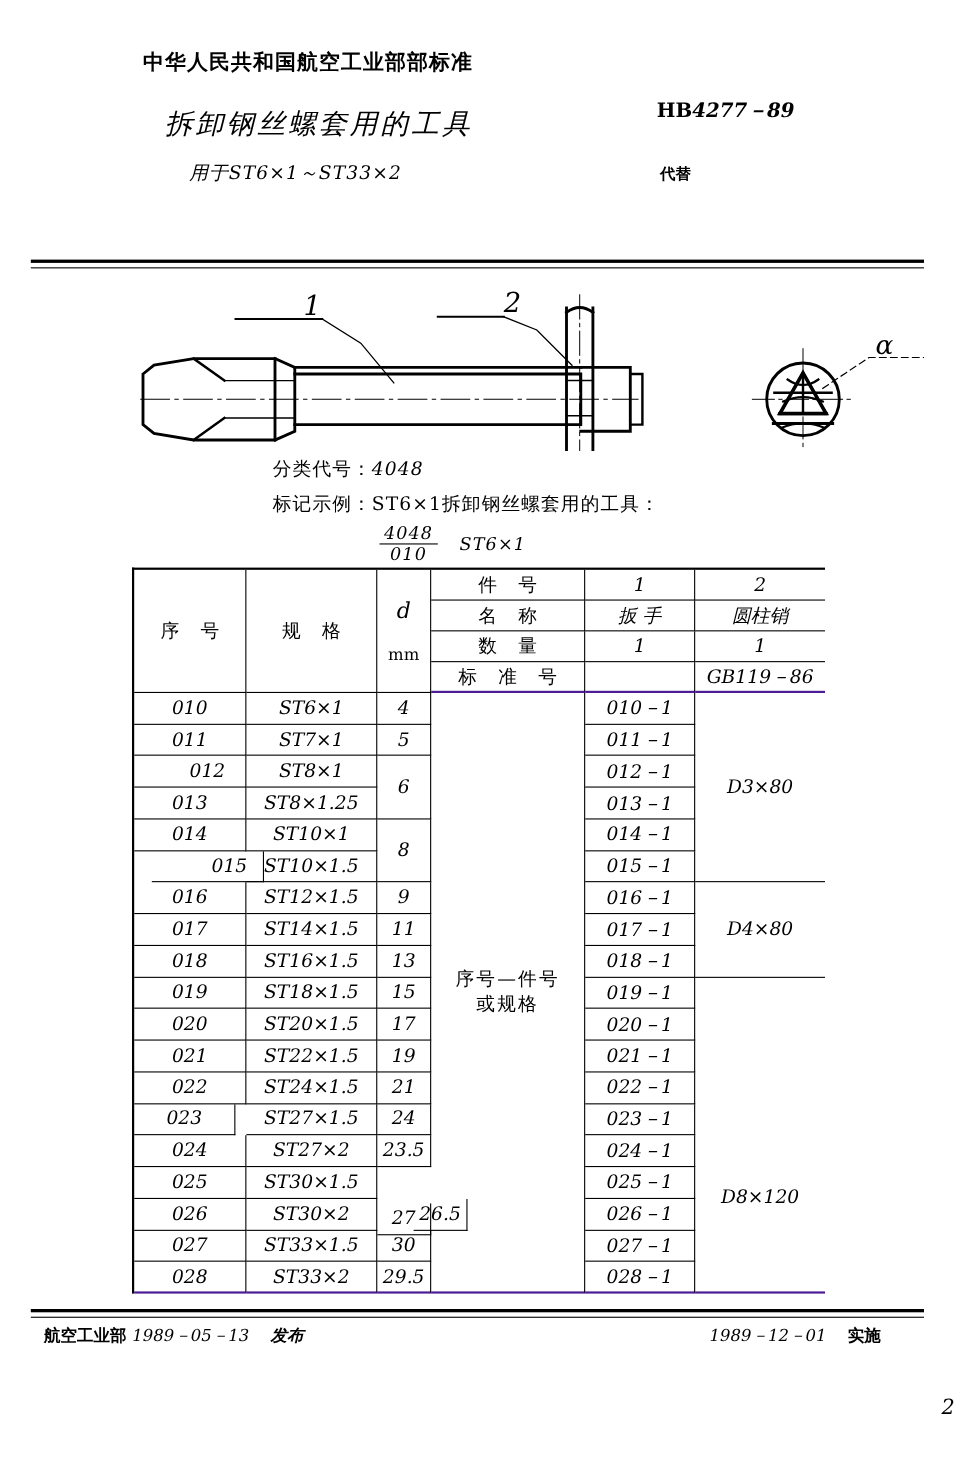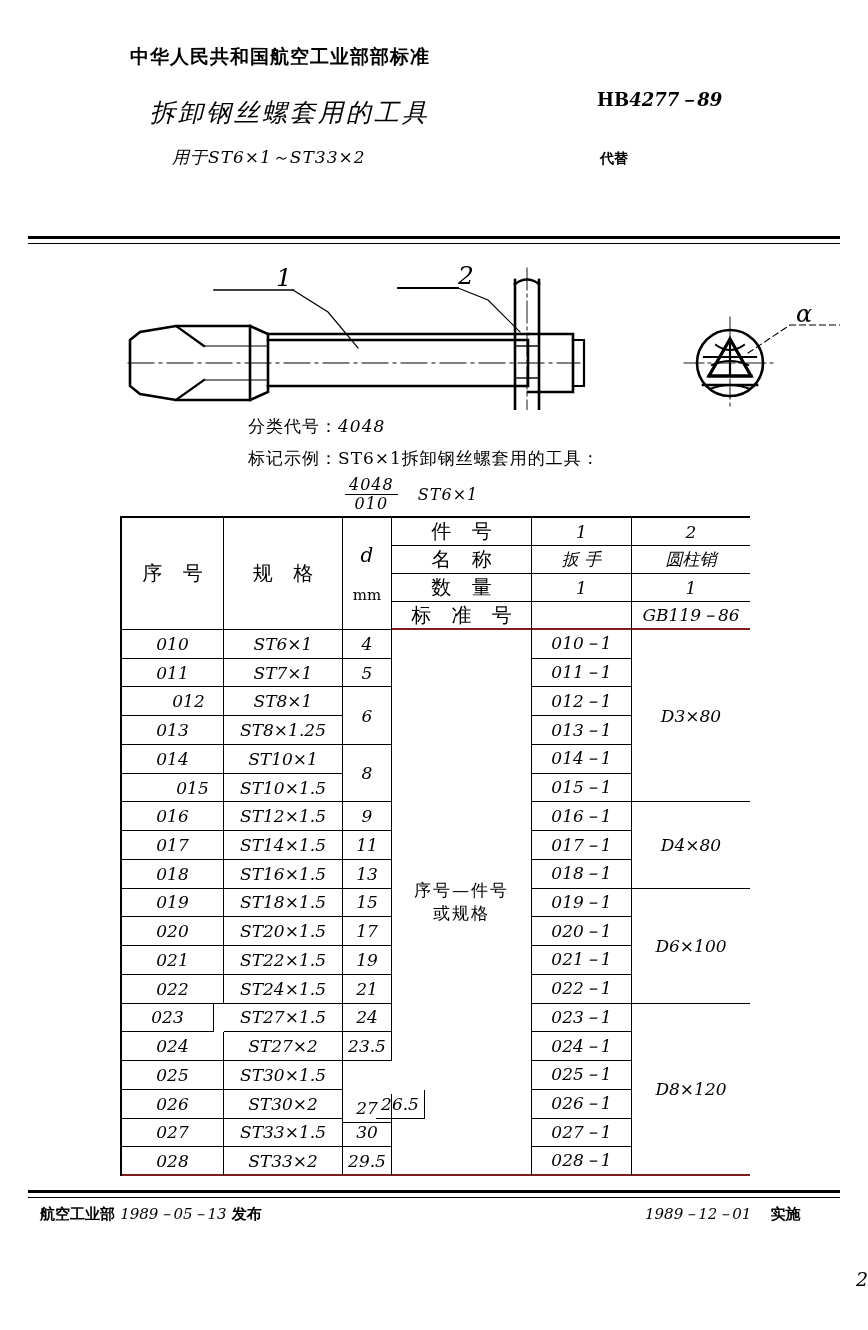--- a/index.html
+++ b/index.html
@@ -72,32 +72,32 @@
     width:628px;height:658px;
     border-left:2px solid #000;border-top:2px solid #000;
   }
   .cell{
     position:absolute;box-sizing:border-box;
     display:flex;align-items:center;justify-content:center;
     font-family:"DejaVu Serif","Liberation Serif",serif;
     font-size:17px;
     border-right:1.6px solid #000;border-bottom:1.6px solid #000;
   }
-  .cell.hdr{font-size:20px;letter-spacing:7px;text-indent:7px;font-style:normal;}
+  .cell.hdr{font-size:17px;letter-spacing:7px;text-indent:7px;font-style:normal;}
   .cell.val{font-style:italic;font-size:17px;}
   .cell.noR{border-right:none;}
-  .cell.thickB{border-bottom:2px solid #7f1d1d;}
+  .cell.thickB{border-bottom:2px solid #4c1d95;}
   .stack{flex-direction:column;line-height:1.35;}
 
   .footer-left{
     position:absolute;left:40px;top:1205px;
     font-size:15px;font-weight:bold;
   }
   .footer-left .date{font-weight:normal;font-style:italic;font-family:"DejaVu Serif","Liberation Serif",serif;}
-  .footer-left .pub{font-weight:bold;}
+  .footer-left .pub{margin-left:14px;font-weight:bold;font-style:italic;}
   .footer-right{
     position:absolute;left:645px;top:1205px;
     font-size:15px;font-weight:bold;
   }
   .footer-right .date{font-weight:normal;font-style:italic;font-family:"DejaVu Serif","Liberation Serif",serif;}
   .footer-right .impl{margin-left:14px;font-weight:bold;}
   .page-no{
     position:absolute;left:856px;top:1268px;
     font-size:19px;font-style:italic;
     font-family:"DejaVu Serif","Liberation Serif",serif;
@@ -216,21 +216,21 @@
       <div class="cell val" style="left: 410px; top: 140.737px; width: 100px; height: 28.7368px; font-style: italic;">011－1</div>
       <div class="cell val" style="left: 0px; top: 169.474px; width: 102px; height: 28.7368px; padding-left: 32px;">012</div>
       <div class="cell val" style="left: 102px; top: 169.474px; width: 119px; height: 28.7368px;">ST8×1</div>
       <div class="cell val" style="left: 410px; top: 169.474px; width: 100px; height: 28.7368px;">012－1</div>
       <div class="cell val" style="left: 0px; top: 198.211px; width: 102px; height: 28.7368px;">013</div>
       <div class="cell val" style="left: 102px; top: 198.211px; width: 119px; height: 28.7368px;">ST8×1.25</div>
       <div class="cell val" style="left: 410px; top: 198.211px; width: 100px; height: 28.7368px;">013－1</div>
       <div class="cell val" style="left: 0px; top: 226.947px; width: 102px; height: 28.7368px;">014</div>
       <div class="cell val" style="left: 102px; top: 226.947px; width: 119px; height: 28.7368px;">ST10×1</div>
       <div class="cell val" style="left: 410px; top: 226.947px; width: 100px; height: 28.7368px;">014－1</div>
-      <div class="cell val" style="left: 0px; top: 255.684px; width: 102px; height: 28.7368px; padding-left: 40px;">015</div>
+      <div class="cell val" style="left: 16px; top: 255.684px; width: 102px; height: 28.7368px; padding-left: 40px;">015</div>
       <div class="cell val" style="left: 102px; top: 255.684px; width: 119px; height: 28.7368px;">ST10×1.5</div>
       <div class="cell val" style="left: 410px; top: 255.684px; width: 100px; height: 28.7368px;">015－1</div>
       <div class="cell val" style="left: 0px; top: 284.421px; width: 102px; height: 28.7368px;">016</div>
       <div class="cell val" style="left: 102px; top: 284.421px; width: 119px; height: 28.7368px;">ST12×1.5</div>
       <div class="cell val" style="left: 410px; top: 284.421px; width: 100px; height: 28.7368px;">016－1</div>
       <div class="cell val" style="left: 0px; top: 313.158px; width: 102px; height: 28.7368px;">017</div>
       <div class="cell val" style="left: 102px; top: 313.158px; width: 119px; height: 28.7368px;">ST14×1.5</div>
       <div class="cell val" style="left: 410px; top: 313.158px; width: 100px; height: 28.7368px;">017－1</div>
       <div class="cell val" style="left: 0px; top: 341.895px; width: 102px; height: 28.7368px;">018</div>
       <div class="cell val" style="left: 102px; top: 341.895px; width: 119px; height: 28.7368px;">ST16×1.5</div>
@@ -281,21 +281,20 @@
       <div class="cell val" style="left: 221px; top: 576px; width: 49px; height: 28.7368px; font-style: italic;">27</div>
       <div class="cell val" style="left: 221px; top: 571.789px; width: 49px; height: 28.7368px; margin-left: 33px;">26.5</div>
       <div class="cell val" style="left: 221px; top: 600.526px; width: 49px; height: 28.7368px;">30</div>
       <div class="cell val thickB" style="left: 221px; top: 629.263px; width: 49px; height: 28.7368px;">29.5</div>
       <div class="cell stack thickB" style="left: 270px; top: 112px; width: 140px; height: 546px;">
         <span style="letter-spacing: 2px;">序号—件号</span>
         <span style="letter-spacing: 2px;">或规格</span>
       </div>
       <div class="cell val noR" style="left: 510px; top: 112px; width: 118px; height: 172.421px;">D3×80</div>
       <div class="cell val noR" style="left: 510px; top: 284.421px; width: 118px; height: 86.2105px;">D4×80</div>
-      <div class="cell val noR" style="left: 510px; top: 370.632px; width: 118px; height: 114.947px;">D6×100</div>
       <div class="cell val noR thickB" style="left: 510px; top: 485.579px; width: 118px; height: 172.421px;">D8×120</div>
     </div>
 
   <div class="rule-bot"></div>
   <div class="rule-bot2"></div>
 
   <div class="footer-left">
     <span>航空工业部</span>
     <span class="date">1989－05－13</span>
     <span class="pub">发布</span>

